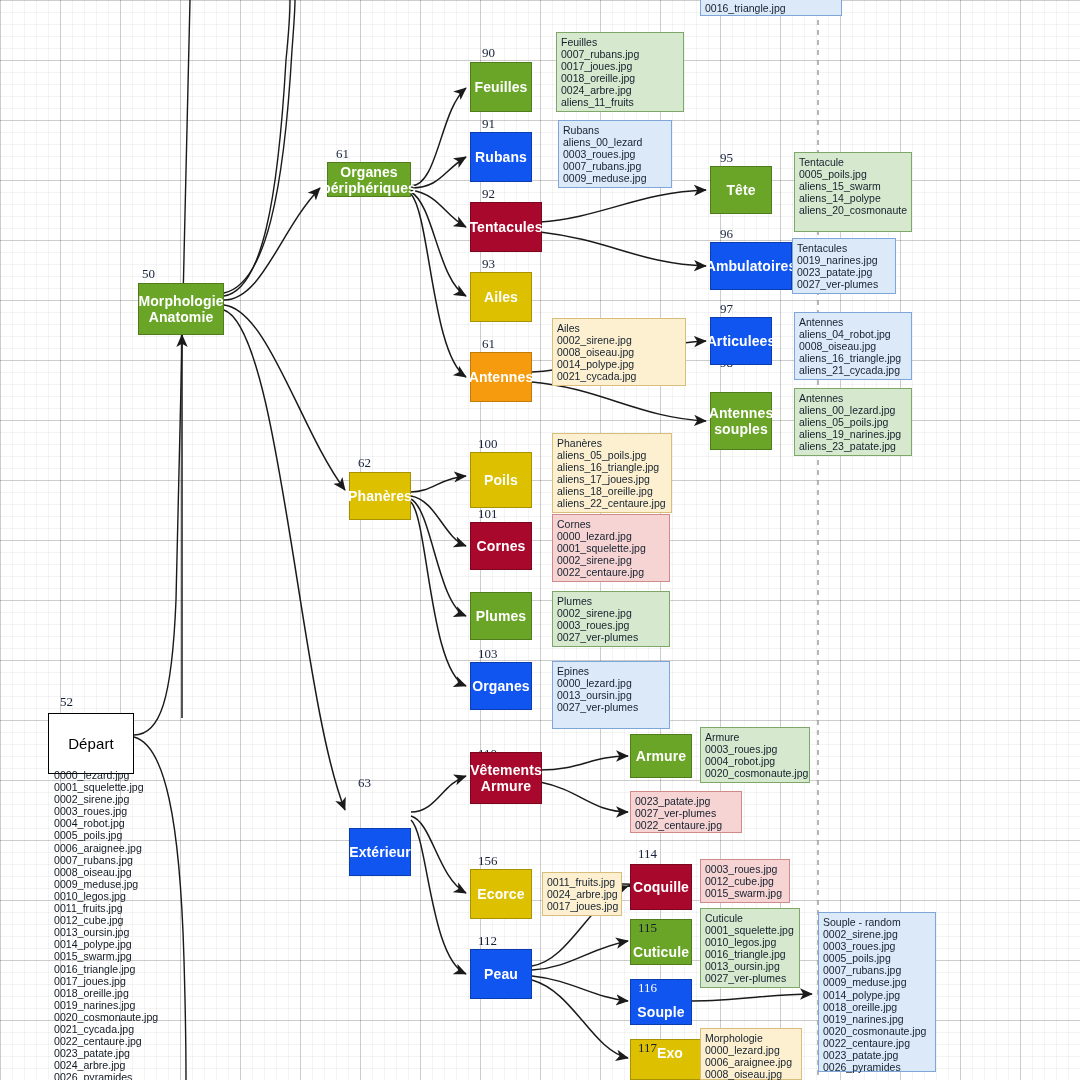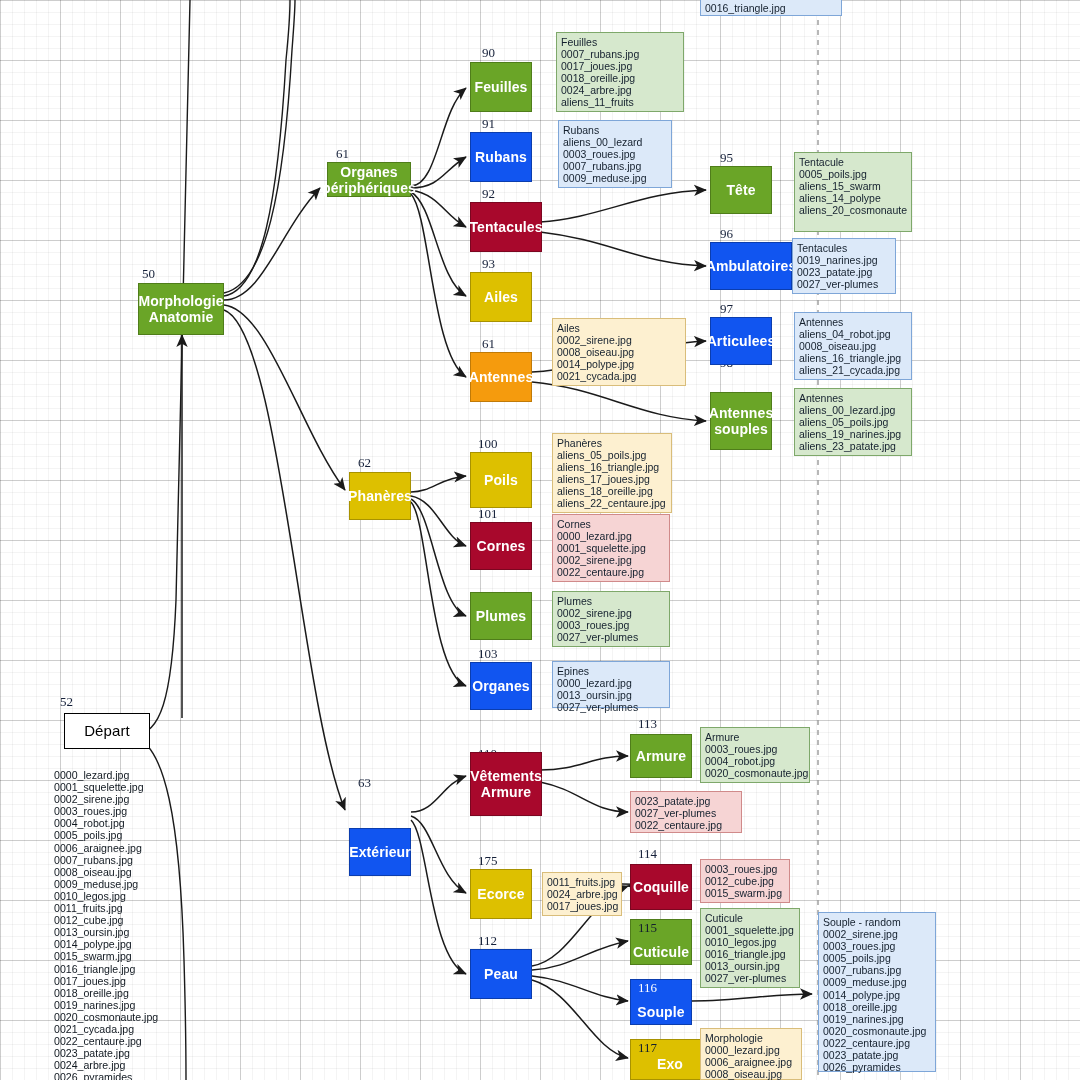--- a/index.html
+++ b/index.html
@@ -147,29 +147,29 @@
 <div class="nid" style="left:482px;top:336px">61</div>
 <div class="nid" style="left:720px;top:150px">95</div>
 <div class="nid" style="left:720px;top:226px">96</div>
 <div class="nid" style="left:720px;top:301px">97</div>
 <div class="nid" style="left:720px;top:355px">98</div>
 <div class="nid" style="left:478px;top:436px">100</div>
 <div class="nid" style="left:478px;top:506px">101</div>
 <div class="nid" style="left:478px;top:588px">102</div>
 <div class="nid" style="left:478px;top:646px">103</div>
 <div class="nid" style="left:478px;top:746px">110</div>
-<div class="nid" style="left:478px;top:853px">175</div>
+<div class="nid" style="left:478px;top:853px">156</div>
 <div class="nid" style="left:478px;top:933px">112</div>
 <div class="nid" style="left:638px;top:716px">113</div>
 <div class="nid" style="left:638px;top:846px">114</div>
 
 <div class="node green" style="left:138px;top:283px;width:86px;height:52px;white-space:pre">Morphologie
 Anatomie</div>
 
-<div class="node white" style="left:64px;top:713px;width:86px;height:36px">Départ</div>
+<div class="node white" style="left:48px;top:713px;width:86px;height:61px">Départ</div>
 
 <div class="node green" style="left:327px;top:162px;width:84px;height:35px;white-space:pre">Organes
 périphériques</div>
 
 <div class="node gold" style="left:349px;top:472px;width:62px;height:48px">Phanères</div>
 
 <div class="node blue" style="left:349px;top:828px;width:62px;height:48px">Extérieur</div>
 
 <div class="node green" style="left:470px;top:62px;width:62px;height:50px">Feuilles</div>
 <div class="node blue" style="left:470px;top:132px;width:62px;height:50px">Rubans</div>
@@ -181,30 +181,30 @@
 <div class="node blue" style="left:710px;top:242px;width:82px;height:48px">Ambulatoires</div>
 <div class="node blue" style="left:710px;top:317px;width:62px;height:48px">Articulees</div>
 <div class="node green" style="left:710px;top:392px;width:62px;height:58px;white-space:pre">Antennes
 souples</div>
 
 <div class="node gold" style="left:470px;top:452px;width:62px;height:56px">Poils</div>
 <div class="node dred" style="left:470px;top:522px;width:62px;height:48px">Cornes</div>
 <div class="node green" style="left:470px;top:592px;width:62px;height:48px">Plumes</div>
 <div class="node blue" style="left:470px;top:662px;width:62px;height:48px">Organes</div>
 
-<div class="node dred" style="left:470px;top:752px;width:72px;height:64px;white-space:pre">Vêtements
+<div class="node dred" style="left:470px;top:752px;width:72px;height:52px;white-space:pre">Vêtements
 Armure</div>
 <div class="node gold" style="left:470px;top:869px;width:62px;height:50px">Ecorce</div>
 <div class="node blue" style="left:470px;top:949px;width:62px;height:50px">Peau</div>
 
 <div class="node green" style="left:630px;top:734px;width:62px;height:44px">Armure</div>
 <div class="node dred" style="left:630px;top:864px;width:62px;height:46px">Coquille</div>
 <div class="node green" style="left:630px;top:919px;width:62px;height:46px;align-items:flex-end;padding-bottom:4px">Cuticule</div>
 <div class="node blue" style="left:630px;top:979px;width:62px;height:46px;align-items:flex-end;padding-bottom:4px">Souple</div>
-<div class="node gold" style="left:630px;top:1039px;width:80px;height:41px;align-items:flex-end;padding-bottom:7px">Exo</div>
+<div class="node gold" style="left:630px;top:1039px;width:80px;height:41px;align-items:flex-end;padding-bottom:18px">Exo</div>
 
 <div class="nid" style="left:638px;top:920px;color:#14202e;font-size:13px">115</div>
 <div class="nid" style="left:638px;top:980px;color:#ffffff;font-size:13px">116</div>
 <div class="nid" style="left:638px;top:1040px;color:#14202e;font-size:13px">117</div>
 
 <div class="note" style="left:700px;top:-2px;width:142px;height:18px">0016_triangle.jpg</div>
 
 <div class="note green" style="left:556px;top:32px;width:128px;height:80px">Feuilles
 0007_rubans.jpg
 0017_joues.jpg
@@ -250,21 +250,21 @@
 aliens_22_centaure.jpg</div>
 <div class="note pink" style="left:552px;top:514px;width:118px;height:68px">Cornes
 0000_lezard.jpg
 0001_squelette.jpg
 0002_sirene.jpg
 0022_centaure.jpg</div>
 <div class="note green" style="left:552px;top:591px;width:118px;height:56px">Plumes
 0002_sirene.jpg
 0003_roues.jpg
 0027_ver-plumes</div>
-<div class="note" style="left:552px;top:661px;width:118px;height:47px">Epines
+<div class="note" style="left:552px;top:661px;width:118px;height:68px">Epines
 0000_lezard.jpg
 0013_oursin.jpg
 0027_ver-plumes</div>
 
 <div class="note green" style="left:700px;top:727px;width:110px;height:56px">Armure
 0003_roues.jpg
 0004_robot.jpg
 0020_cosmonaute.jpg</div>
 <div class="note pink" style="left:630px;top:791px;width:112px;height:42px">0023_patate.jpg
 0027_ver-plumes

